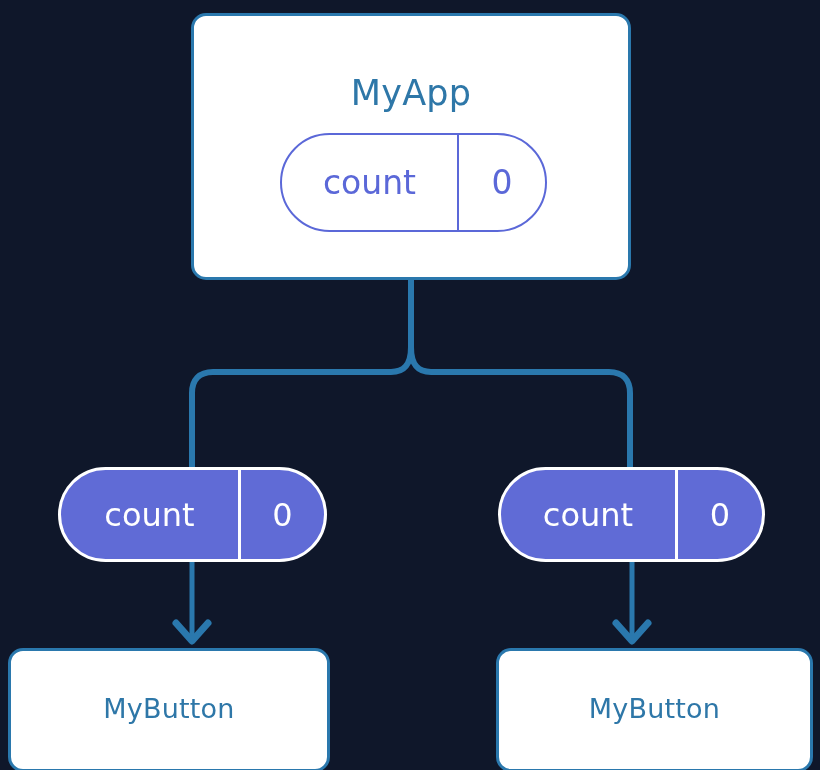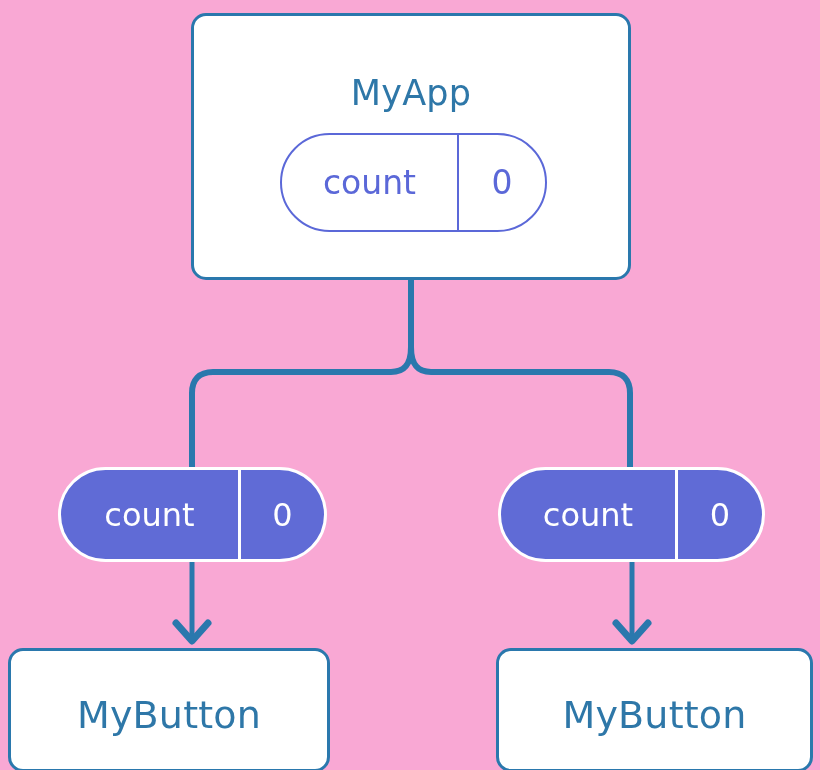--- a/index.html
+++ b/index.html
@@ -10,21 +10,21 @@
     width: 820px;
     height: 770px;
     background: #4a6670;
     font-family: "DejaVu Sans", sans-serif;
     overflow: hidden;
   }
   #stage {
     position: relative;
     width: 820px;
     height: 770px;
-    background: #f9a8d4;
+    background: #0f172a;
   }
 
   
   #connectors {
     position: absolute;
     left: 0;
     top: 0;
     width: 820px;
     height: 770px;
     pointer-events: none;
@@ -69,21 +69,21 @@
     top: 648px;
     width: 322px;
   }
   #button-card-right {
     left: 496px;
     top: 648px;
     width: 317px;
   }
   .button-card .card-title {
     top: 42px;
-    font-size: 38px;
+    font-size: 27px;
   }
 
   
   .state-pill {
     position: absolute;
     display: flex;
     align-items: stretch;
     box-sizing: border-box;
     border-radius: 999px;
     overflow: hidden;

